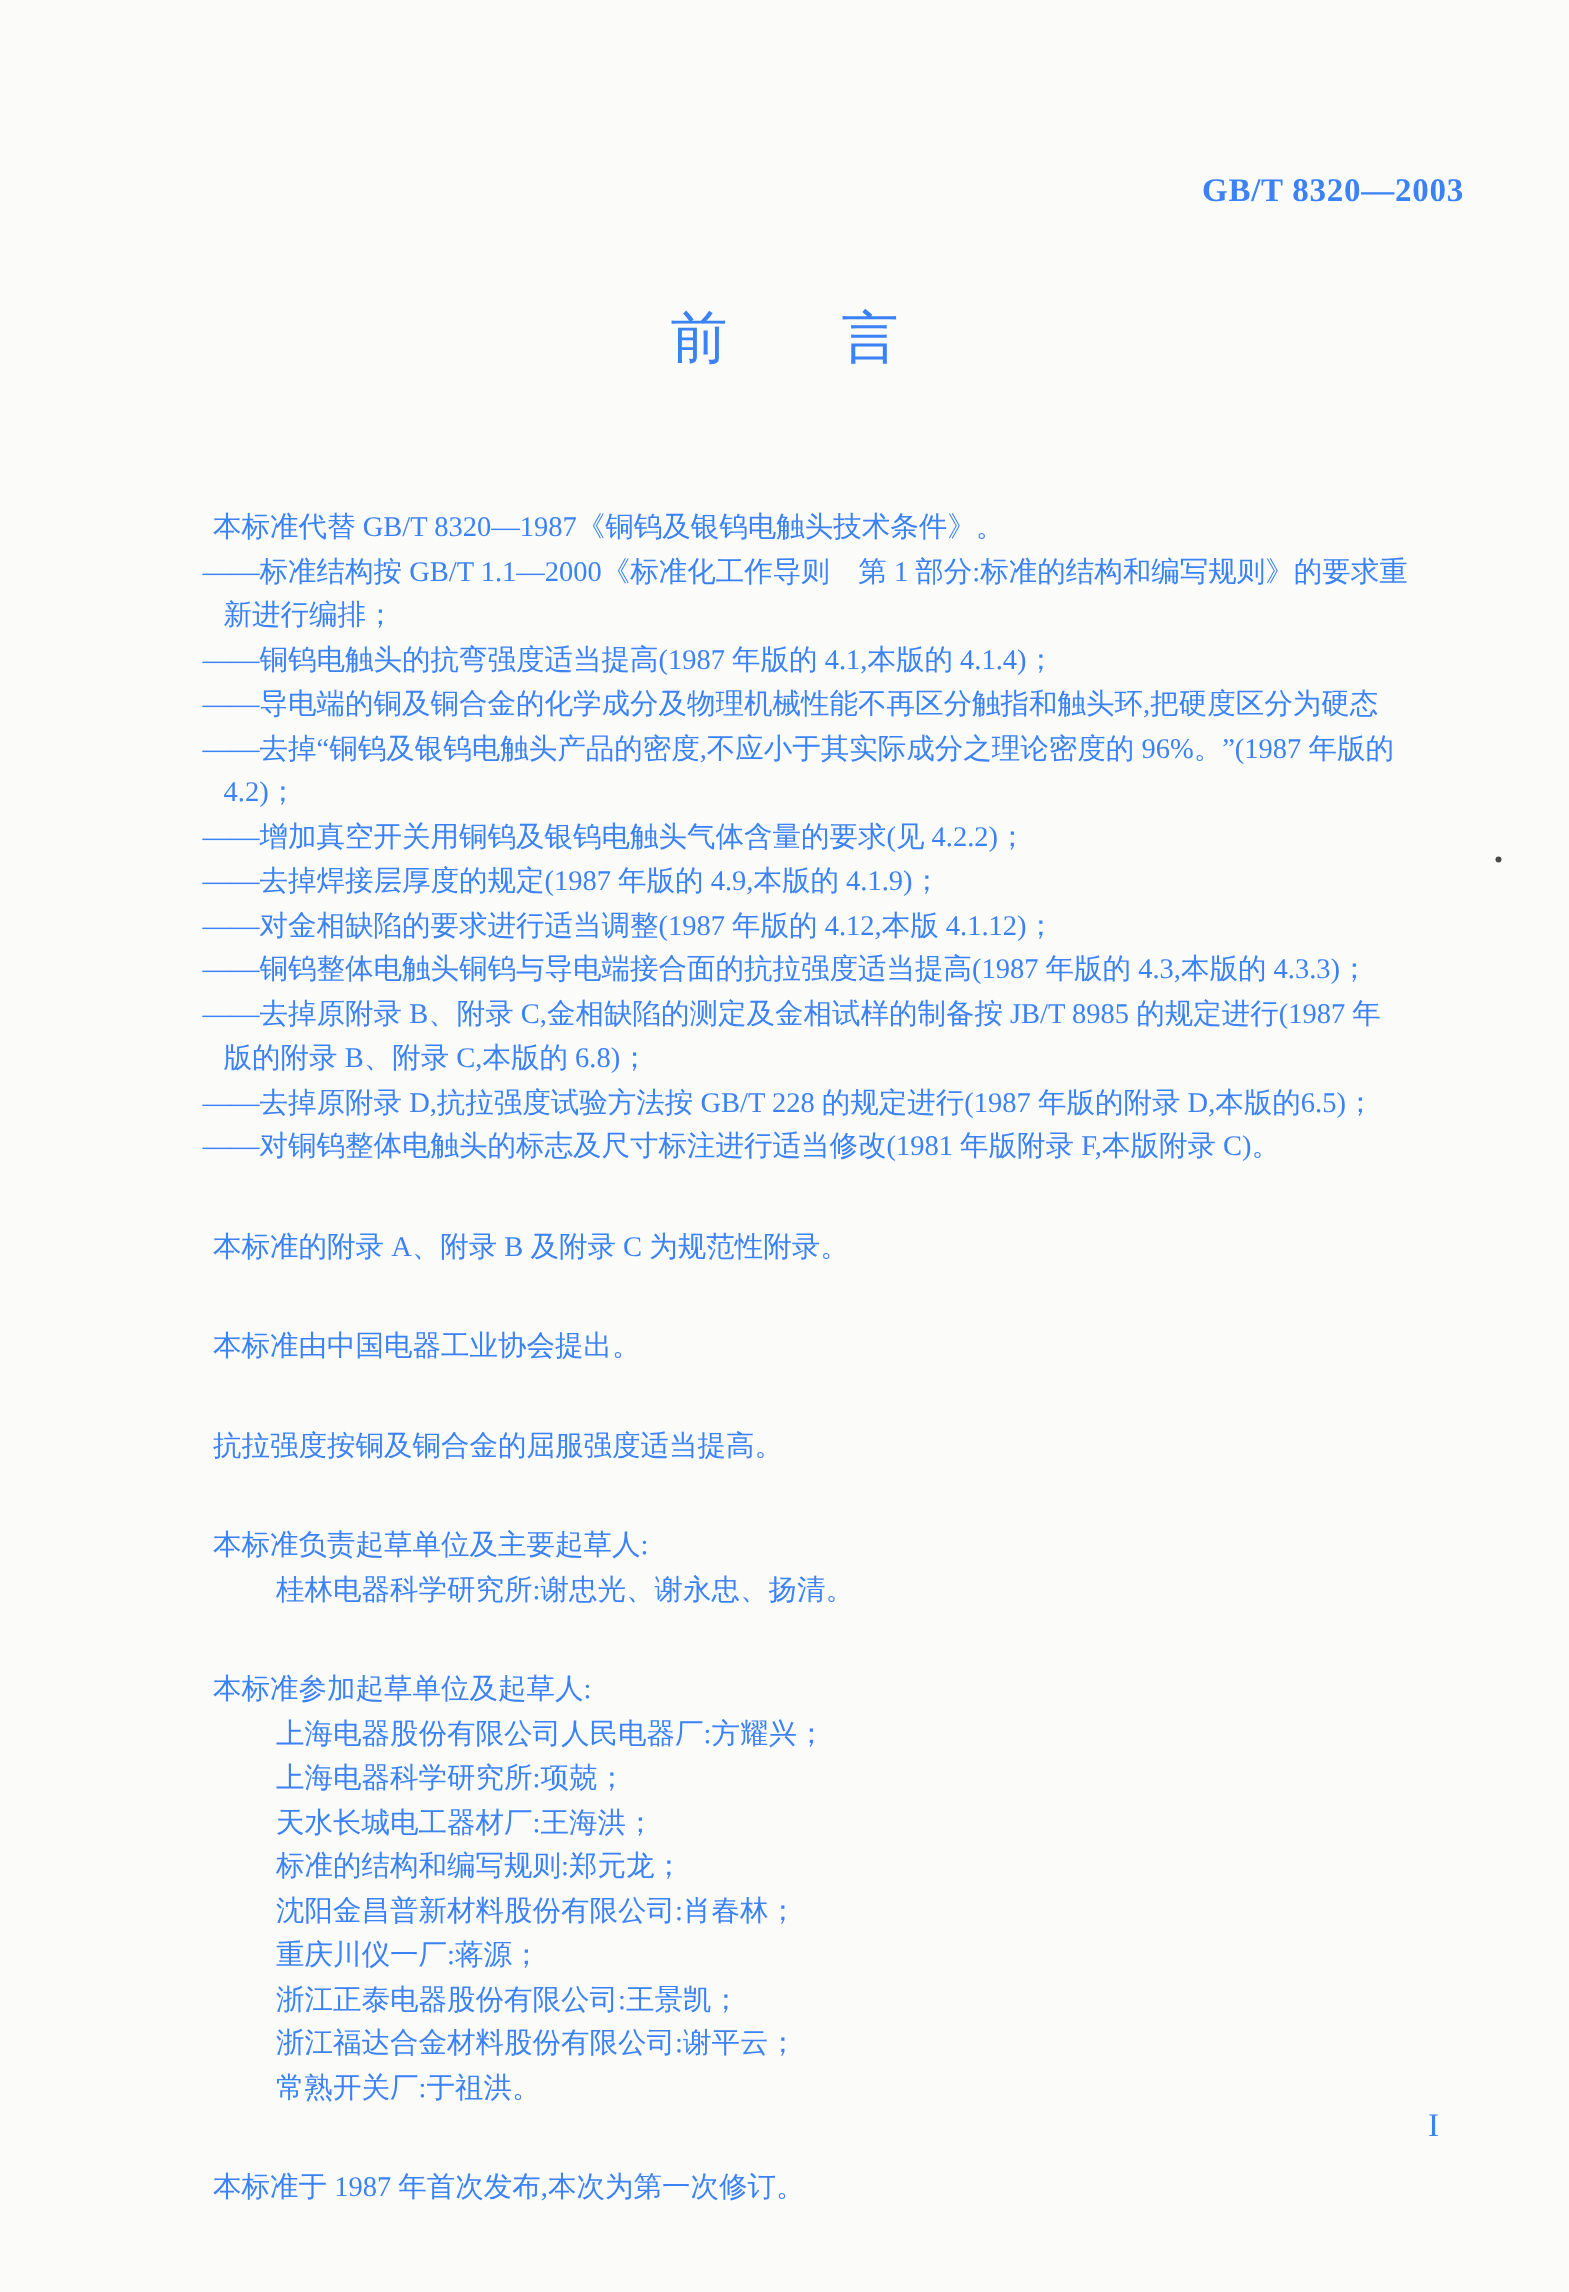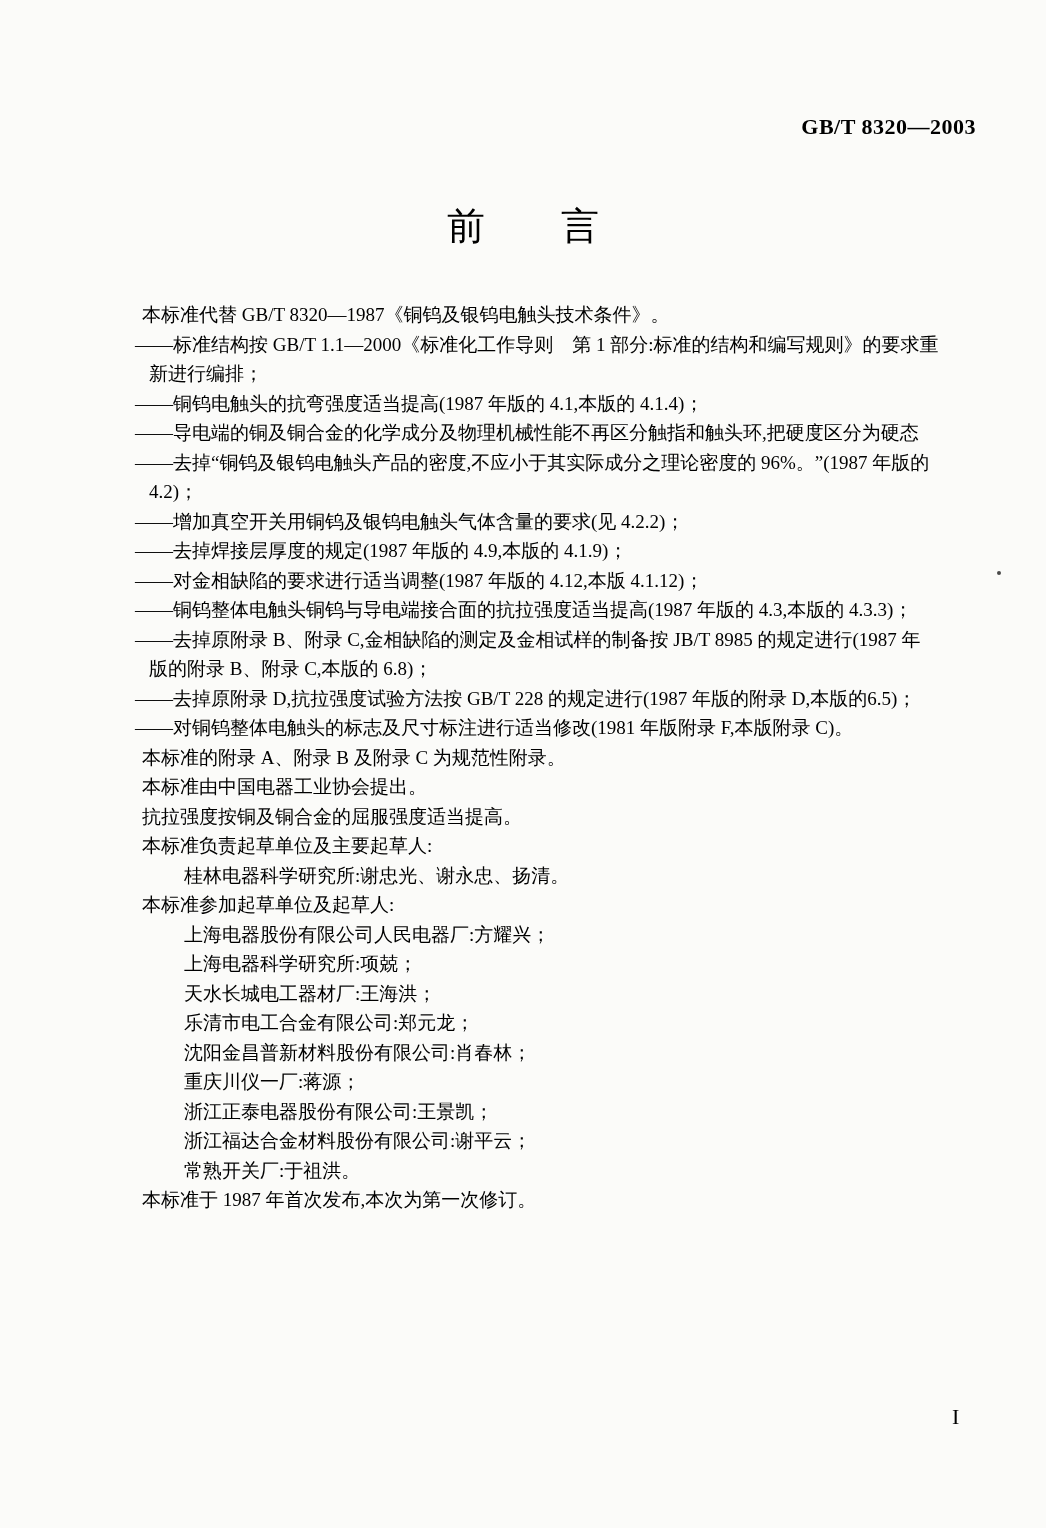--- a/index.html
+++ b/index.html
@@ -6,21 +6,21 @@
     margin: 0;
     padding: 0;
     background: #e8e8e8;
   }
   .page {
     position: relative;
     width: 1046px;
     height: 1528px;
     margin: 0 auto;
     background: #fbfbf9;
-    color: #000000;
+    color: #3b82f6;
     font-family: "Liberation Serif", "DejaVu Serif", serif;
     overflow: hidden;
   }
   .std-code {
     position: absolute;
     top: 114px;
     right: 70px;
     font-size: 22px;
     font-weight: bold;
     letter-spacing: 0.5px;
@@ -44,21 +44,21 @@
     top: 300px;
     width: 845px;
     font-size: 19px;
     line-height: 29.5px;
   }
   .line {
     margin: 0;
     padding: 0;
     white-space: nowrap;
   }
-  .line.para { margin-left: 0; }
+  .line.para { margin-left: 0; margin-top: 37px; }
   .line.dash { margin-left: -7px; }
   .line.cont { margin-left: 7px; }
   .line.sub  { margin-left: 42px; }
   .page-number {
     position: absolute;
     top: 1404px;
     left: 952px;
     font-size: 22px;
     font-weight: normal;
   }
@@ -99,21 +99,21 @@
       <p class="line dash">——对铜钨整体电触头的标志及尺寸标注进行适当修改(1981 年版附录 F,本版附录 C)。</p>
       <p class="line para">本标准的附录 A、附录 B 及附录 C 为规范性附录。</p>
       <p class="line para">本标准由中国电器工业协会提出。</p>
       <p class="line para">抗拉强度按铜及铜合金的屈服强度适当提高。</p>
       <p class="line para">本标准负责起草单位及主要起草人:</p>
       <p class="line sub">桂林电器科学研究所:谢忠光、谢永忠、扬清。</p>
       <p class="line para">本标准参加起草单位及起草人:</p>
       <p class="line sub">上海电器股份有限公司人民电器厂:方耀兴；</p>
       <p class="line sub">上海电器科学研究所:项兢；</p>
       <p class="line sub">天水长城电工器材厂:王海洪；</p>
-      <p class="line sub">乐清市电工合金有限公司:郑元龙；</p>
+      <p class="line sub">标准的结构和编写规则:郑元龙；</p>
       <p class="line sub">沈阳金昌普新材料股份有限公司:肖春林；</p>
       <p class="line sub">重庆川仪一厂:蒋源；</p>
       <p class="line sub">浙江正泰电器股份有限公司:王景凯；</p>
       <p class="line sub">浙江福达合金材料股份有限公司:谢平云；</p>
       <p class="line sub">常熟开关厂:于祖洪。</p>
       <p class="line para">本标准于 1987 年首次发布,本次为第一次修订。</p>
     </div>
 
   <span class="scan-speck"></span>
 

